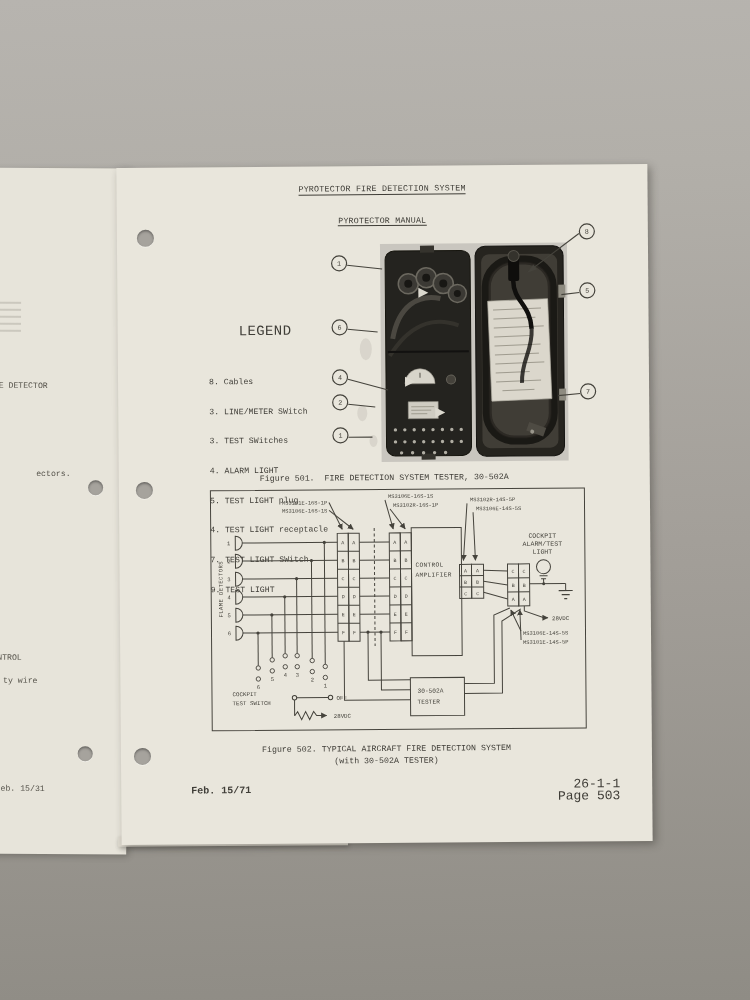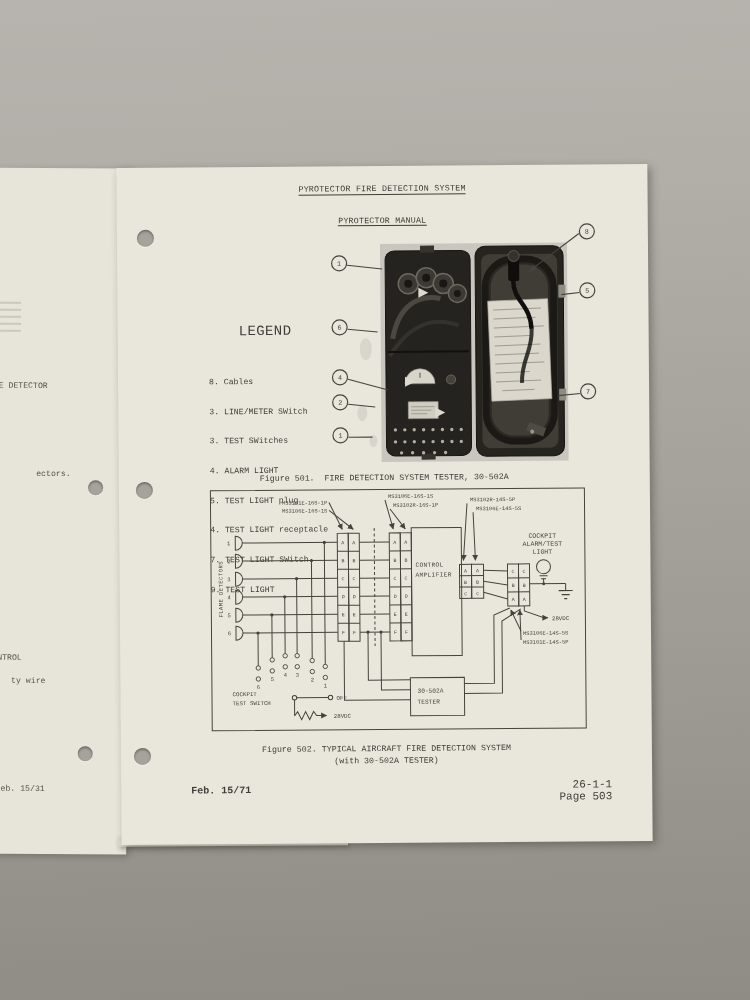--- a/index.html
+++ b/index.html
@@ -37,33 +37,33 @@
   .u{border-bottom:1px solid #3f3d37;padding-bottom:0;letter-spacing:.2px;}
   .t-main{top:18px;font-size:8.4px;}
   .t-sub{top:50px;font-size:8.3px;}
   .legend-head{position:absolute;left:121px;top:156px;font-size:14px;letter-spacing:.4px;}
   .legend-list{position:absolute;left:91px;top:190px;font-size:8.2px;line-height:9.9px;white-space:pre;}
   .cap{position:absolute;left:0;right:0;text-align:center;font-size:8.3px;white-space:pre;}
   .cap-501{top:307px;}
   .cap-502a{top:578px;}
   .cap-502b{top:590px;}
   .footer-left{position:absolute;left:70px;top:618px;font-size:10px;font-weight:bold;}
-  .footer-right{position:absolute;right:40px;top:614px;font-size:11px;text-align:right;line-height:12px;}
+  .footer-right{position:absolute;right:32px;top:614px;font-size:13px;text-align:right;line-height:12px;}
   .svg-abs{position:absolute;}
   svg text{font-family:"Liberation Mono","DejaVu Sans Mono",monospace;fill:#45433c;}
 </style>
 </head>
 <body>
 
 <div class="sheet sheet-under">
   <div class="faint-block"></div>
   <div class="frag" style="left:20px;top:213px;">E DETECTOR</div>
   <div class="frag" style="left:22px;top:301px;margin-left:36px;">ectors.</div>
   <div class="frag" style="left:20px;top:485px;">NTROL</div>
-  <div class="frag" style="left:34px;top:508px;">ty wire</div>
+  <div class="frag" style="left:26px;top:508px;">ty wire</div>
   <div class="frag" style="left:24px;top:616px;">eb. 15/31</div>
   <div class="hole" style="left:110px;top:312px;width:15px;height:15px;"></div>
   <div class="hole" style="left:101px;top:578px;width:15px;height:15px;"></div>
 </div>
 
 <div class="sheet sheet-edge-strip"></div>
 
 <div class="sheet sheet-main">
 
   <div class="title-wrap t-main">

